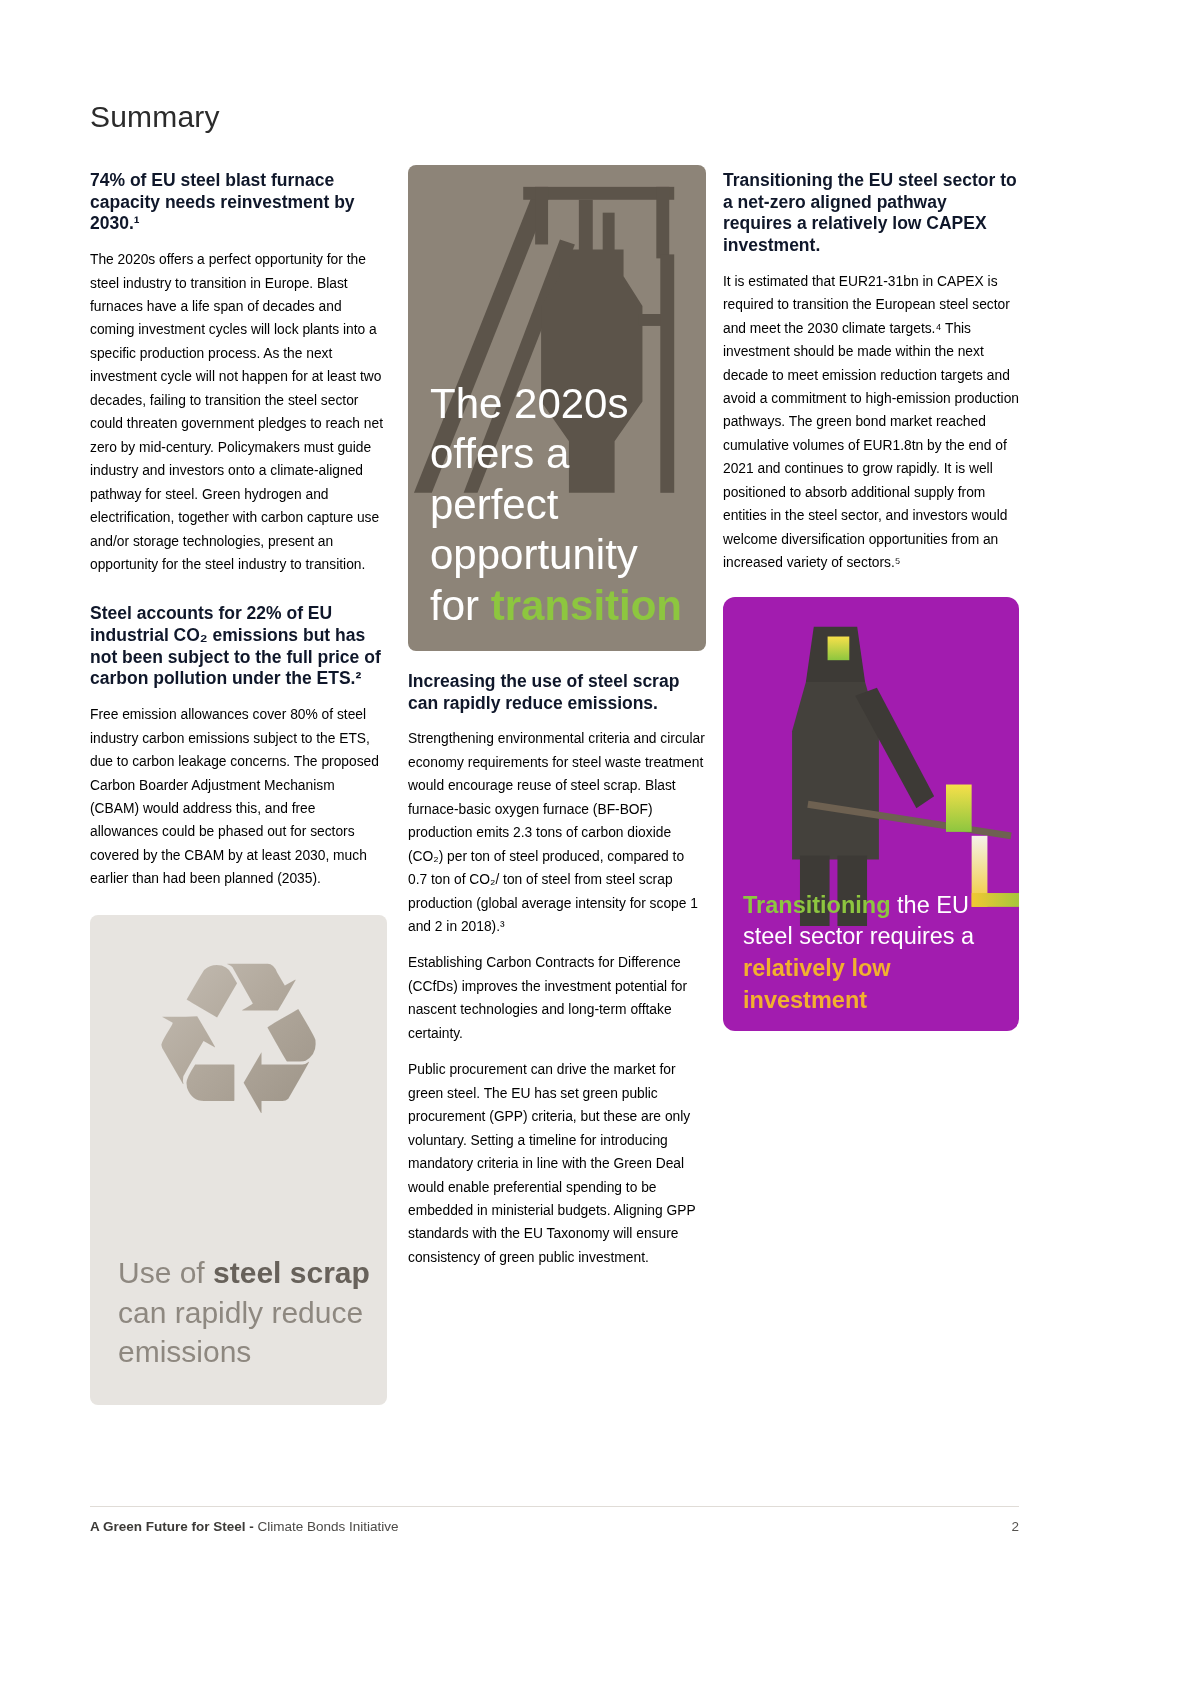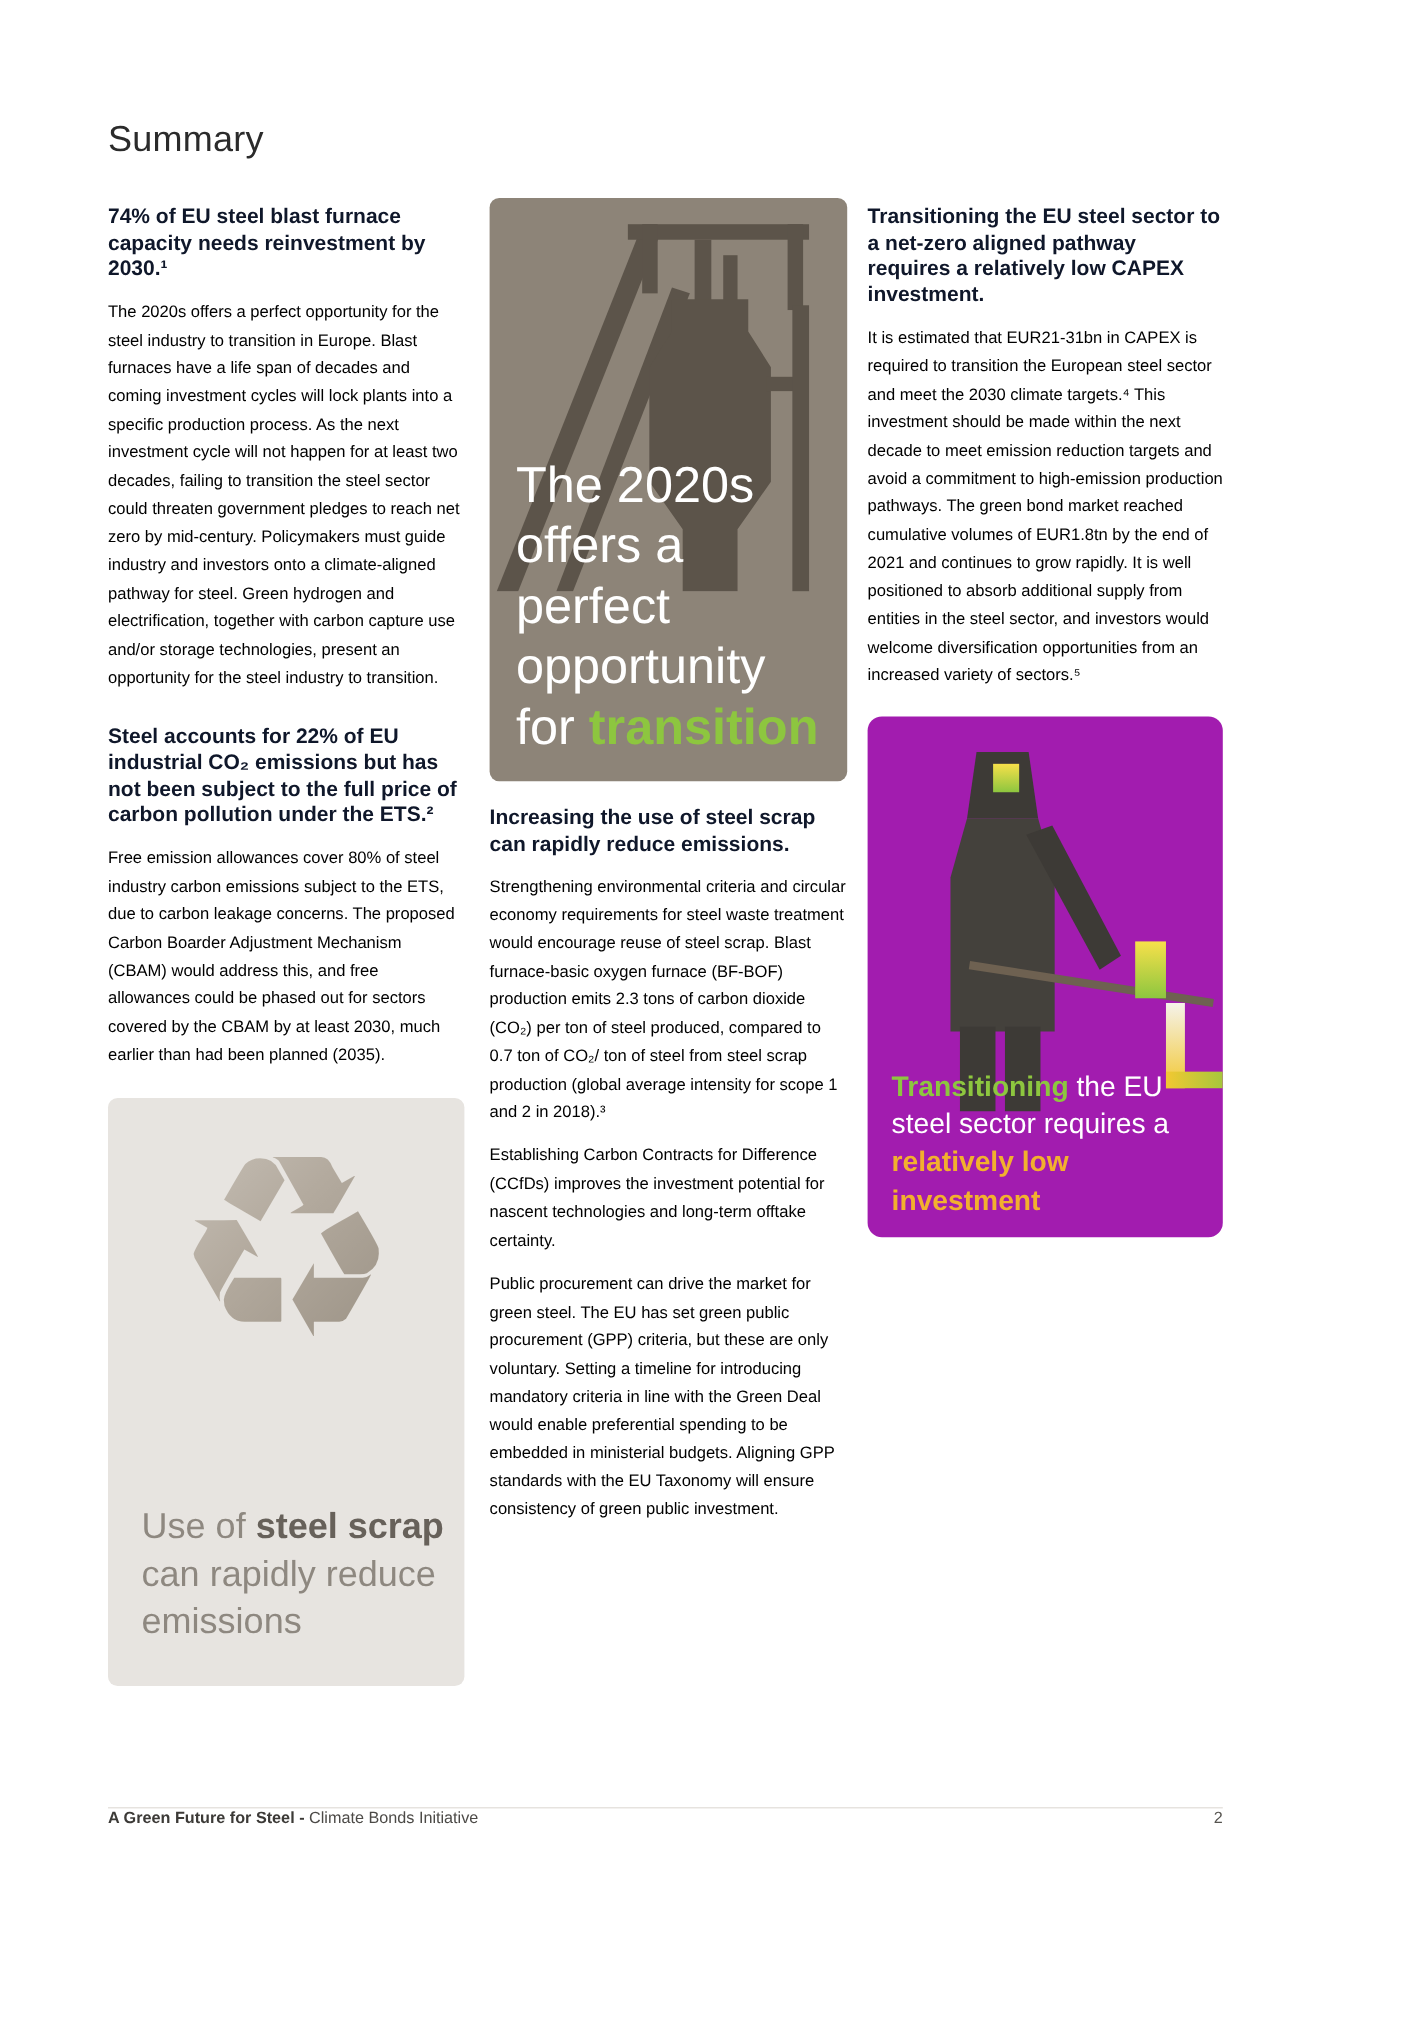--- a/index.html
+++ b/index.html
@@ -63,21 +63,21 @@
   .dark-caption {
     position:absolute; left:20px; right:10px; bottom:14px; margin:0;
     font-size:23.5px; line-height:1.35; color:#ffffff; font-weight:400;
   }
   .dark-caption .green  { color:#8dc63f; font-weight:700; }
   .dark-caption .yellow { color:#f2b02e; font-weight:700; }
 
   
   .footer {
     position:absolute; left:90px; width:929px; top:1506px;
-    border-top:1px solid #e0dcd7; 
+    border-top:1px solid #e0dcd7; padding-top:12px;
     display:flex; justify-content:space-between; align-items:baseline;
     font-size:13.5px; color:#4c4a47;
   }
   .footer .bold { font-weight:700; color:#3c3a37; }
   .footer .pageno { color:#55534f; }
 </style>
 </head>
 <body>
 
 <div class="page">

